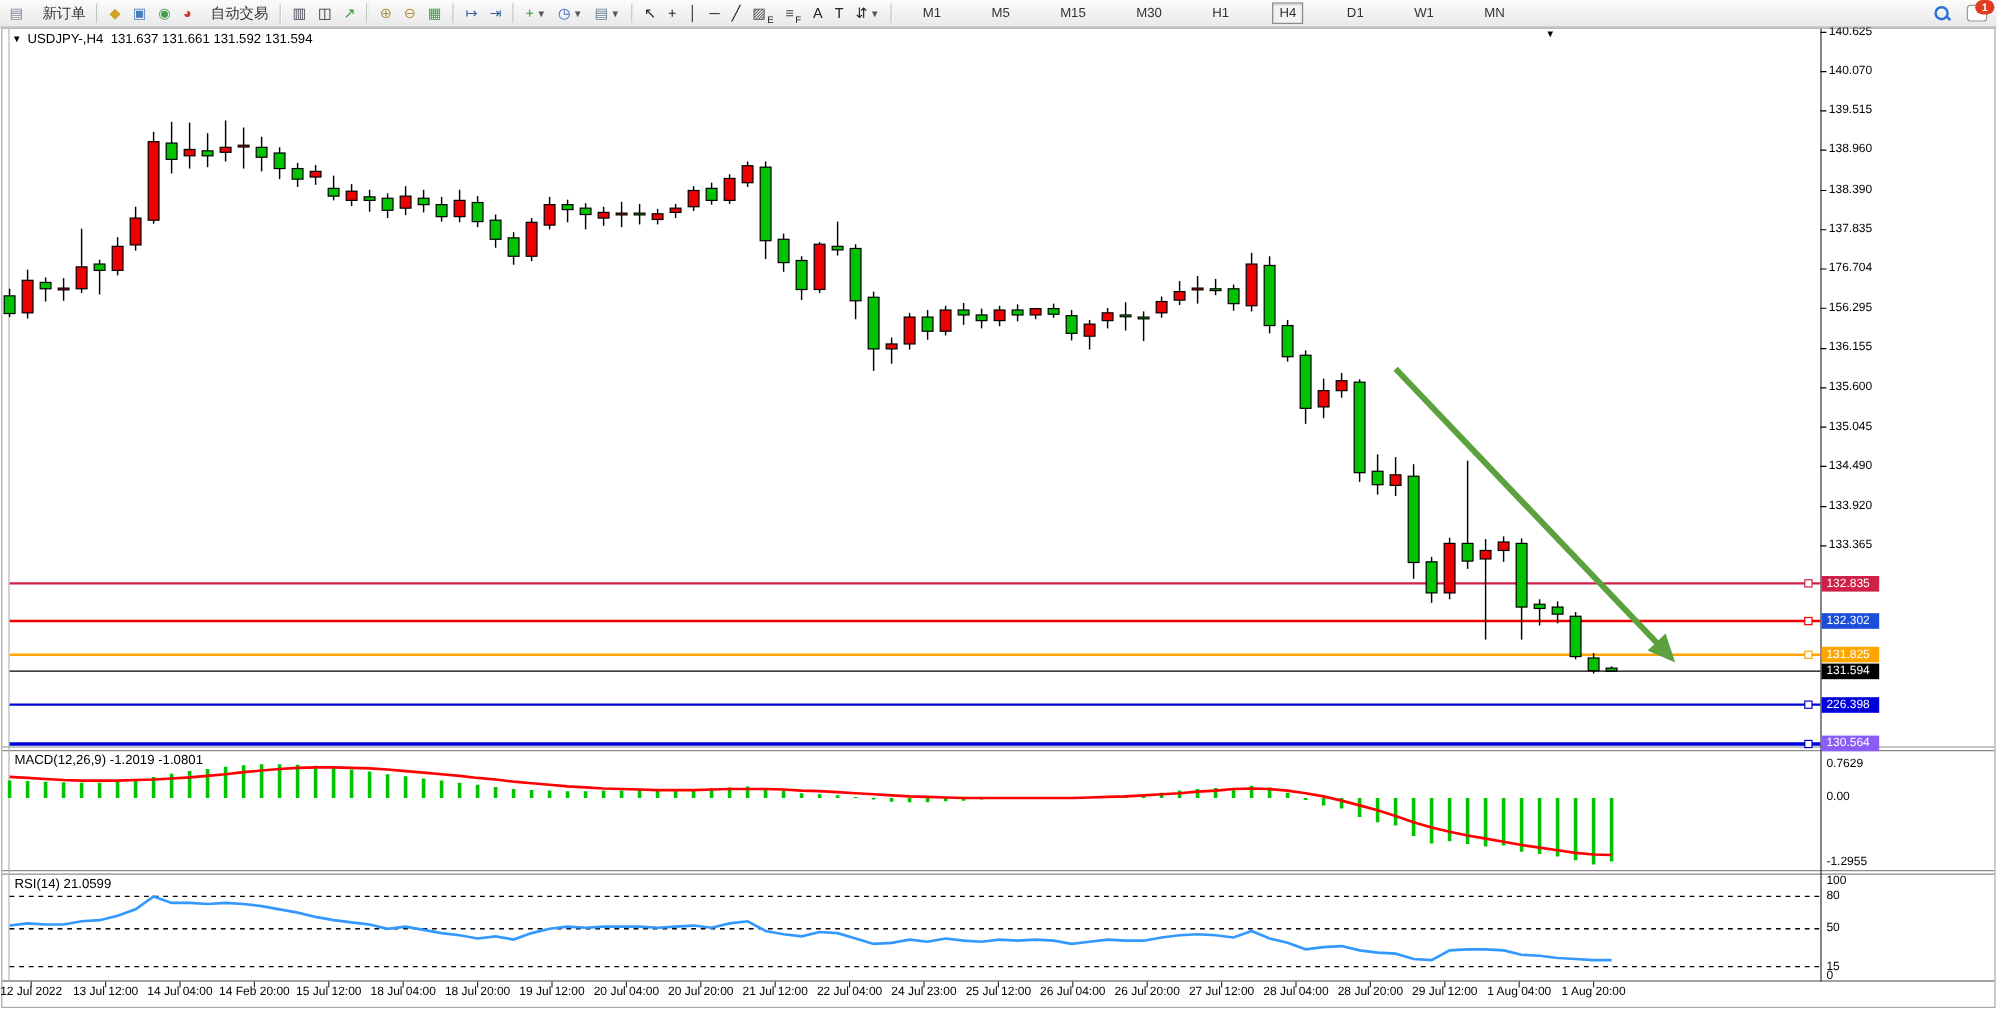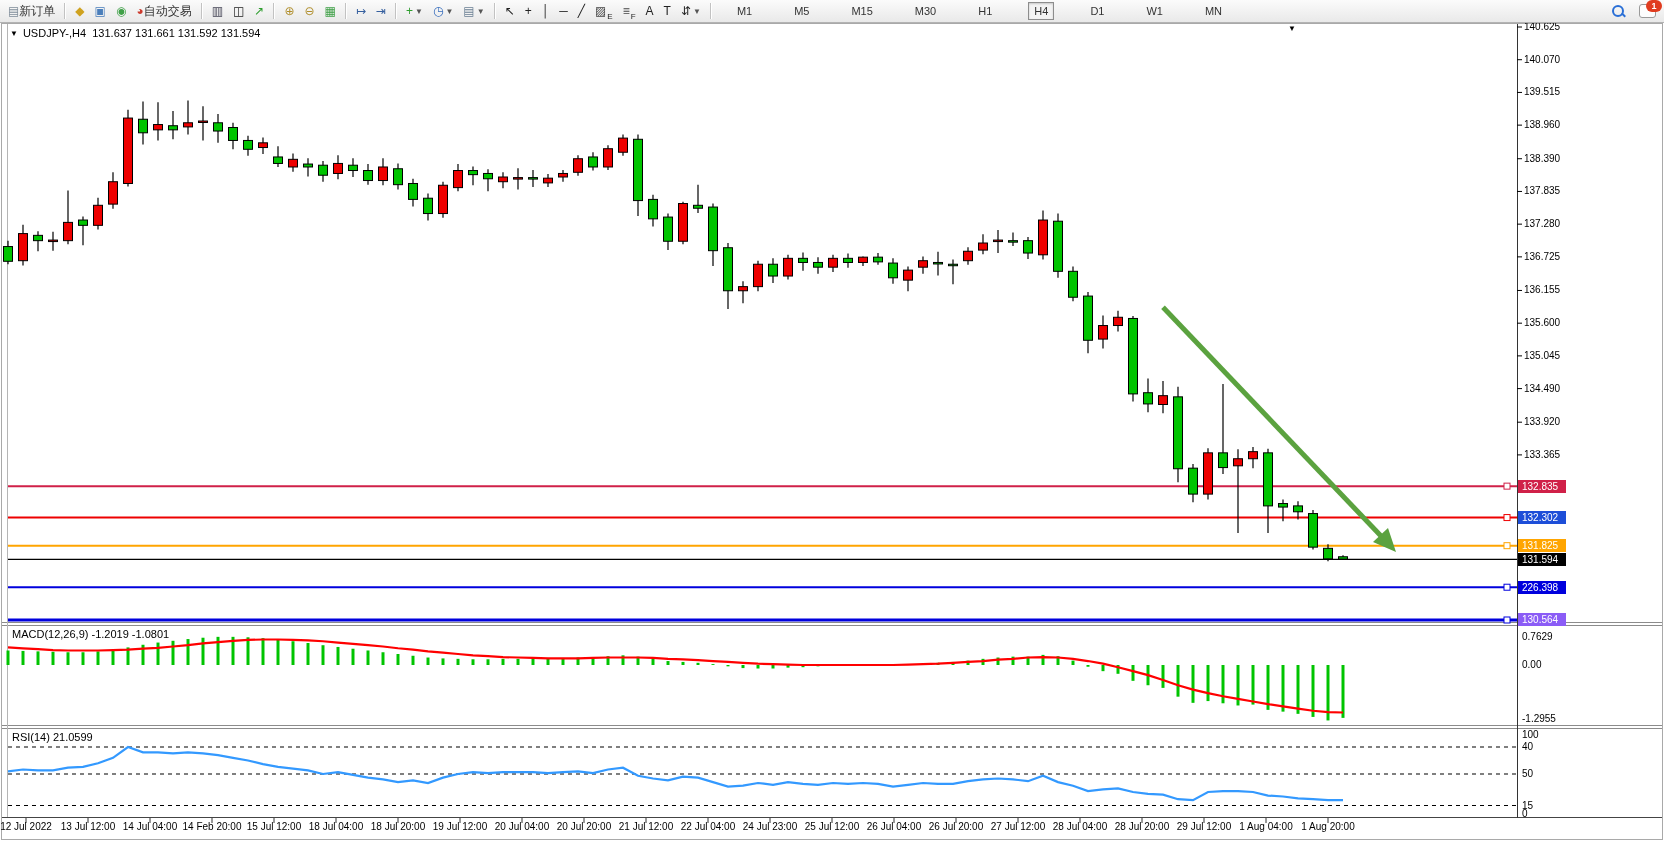--- a/index.html
+++ b/index.html
@@ -5,21 +5,21 @@
   html,body{margin:0;padding:0}
   body{width:1664px;height:841px;position:relative;overflow:hidden;background:#fff;
        font-family:"Liberation Sans","DejaVu Sans",sans-serif;-webkit-font-smoothing:none}
   
   .toolbar{position:absolute;top:0;left:0;width:1664px;height:23px;z-index:10;
     background:linear-gradient(#fbfbfb,#e9e9e9);border-bottom:1px solid #b3b3b3;
     display:flex;align-items:center;padding-left:3px;box-sizing:border-box}
   .tb-btn{display:inline-flex;align-items:center;height:19px;padding:0 3px;margin:0 1px;
     font-size:12px;color:#333;border:1px solid transparent;border-radius:2px;white-space:nowrap}
   .tb-btn .gl{font-size:12px;line-height:1}
-  .tb-btn .lbl{margin-left:0;font-size:12px}
+  .tb-btn .lbl{margin-left:16px;font-size:12px}
   .tb-btn .sub{font-size:8px;margin-left:1px;color:#222;align-self:flex-end}
   .tb-btn .dd{font-size:8px;color:#555;margin-left:2px}
   .tb-sep{width:1px;height:16px;background:#c2c2c2;border-right:1px solid #fff;margin:0 4px}
   .tf-btn{font-size:11px;color:#333;padding:2px 5px;margin:0 15px;border:1px solid transparent}
   .tf-btn.active{border:1px solid #8d8d8d;background:#f3f3f3;box-shadow:inset 0 1px 2px rgba(0,0,0,.18)}
   .tb-right{margin-left:auto;display:flex;align-items:center;margin-right:8px}
   .icon-search{width:13px;height:13px;position:relative;margin-right:14px}
   .icon-search::before{content:"";position:absolute;left:0;top:0;width:8px;height:8px;border:2px solid #2a6fd6;border-radius:50%}
   .icon-search::after{content:"";position:absolute;left:9px;top:9px;width:5px;height:2px;background:#2a6fd6;transform:rotate(45deg)}
   .icon-chat{width:15px;height:12px;border:1.5px solid #9a9a9a;border-radius:3px;background:#fdfdfd;position:relative}
@@ -490,39 +490,39 @@
       <line x1="1266" y1="818" x2="1266" y2="823" stroke="#333"></line>
       <line x1="1328" y1="818" x2="1328" y2="823" stroke="#333"></line>
     </svg></div>
 <div id="overlays">
     <div class="axis-tick-label" style="top:21px">140.625</div>
     <div class="axis-tick-label" style="top:53.7117000000004px">140.070</div>
     <div class="axis-tick-label" style="top:86.4234000000008px">139.515</div>
     <div class="axis-tick-label" style="top:119.13509999999953px">138.960</div>
     <div class="axis-tick-label" style="top:152.7309000000008px">138.390</div>
     <div class="axis-tick-label" style="top:185.44259999999952px">137.835</div>
-    <div class="axis-tick-label" style="top:218.15429999999992px">137.280</div>
-    <div class="axis-tick-label" style="top:250.86600000000033px">136.725</div>
+    <div class="axis-tick-label" style="top:218.15429999999992px">176.704</div>
+    <div class="axis-tick-label" style="top:250.86600000000033px">156.295</div>
     <div class="axis-tick-label" style="top:284.4617999999999px">136.155</div>
     <div class="axis-tick-label" style="top:317.17350000000033px">135.600</div>
     <div class="axis-tick-label" style="top:349.88520000000074px">135.045</div>
     <div class="axis-tick-label" style="top:382.59689999999944px">134.490</div>
     <div class="axis-tick-label" style="top:416.19270000000074px">133.920</div>
     <div class="axis-tick-label" style="top:448.90439999999944px">133.365</div>
     <div class="price-tag" style="top:479.6425999999995px;background:#d02048">132.835</div>
     <div class="price-tag" style="top:511.0576200000005px;background:#1d4ed8">132.302</div>
     <div class="price-tag" style="top:539.1720000000006px;background:#ffa500">131.825</div>
     <div class="price-tag" style="top:580.7246999999998px;background:#0000dd">226.398</div>
     <div class="price-tag" style="top:613.4953400000004px;background:#8b5cf6">130.564</div>
     <div class="price-tag" style="top:552.7871400000004px;background:#000">131.594</div>
     <div class="ind-axis-label" style="top:631px">0.7629</div>
     <div class="ind-axis-label" style="top:659px">0.00</div>
     <div class="ind-axis-label" style="top:713px">-1.2955</div>
     <div class="ind-axis-label" style="top:729px">100</div>
-    <div class="ind-axis-label" style="top:741px">40</div>
+    <div class="ind-axis-label" style="top:741px">80</div>
     <div class="ind-axis-label" style="top:768px">50</div>
     <div class="ind-axis-label" style="top:799.5px">15</div>
     <div class="ind-axis-label" style="top:808px">0</div>
     <div class="time-label" style="left:26px">12 Jul 2022</div>
     <div class="time-label" style="left:88px">13 Jul 12:00</div>
     <div class="time-label" style="left:150px">14 Jul 04:00</div>
     <div class="time-label" style="left:212px">14 Feb 20:00</div>
     <div class="time-label" style="left:274px">15 Jul 12:00</div>
     <div class="time-label" style="left:336px">18 Jul 04:00</div>
     <div class="time-label" style="left:398px">18 Jul 20:00</div>

